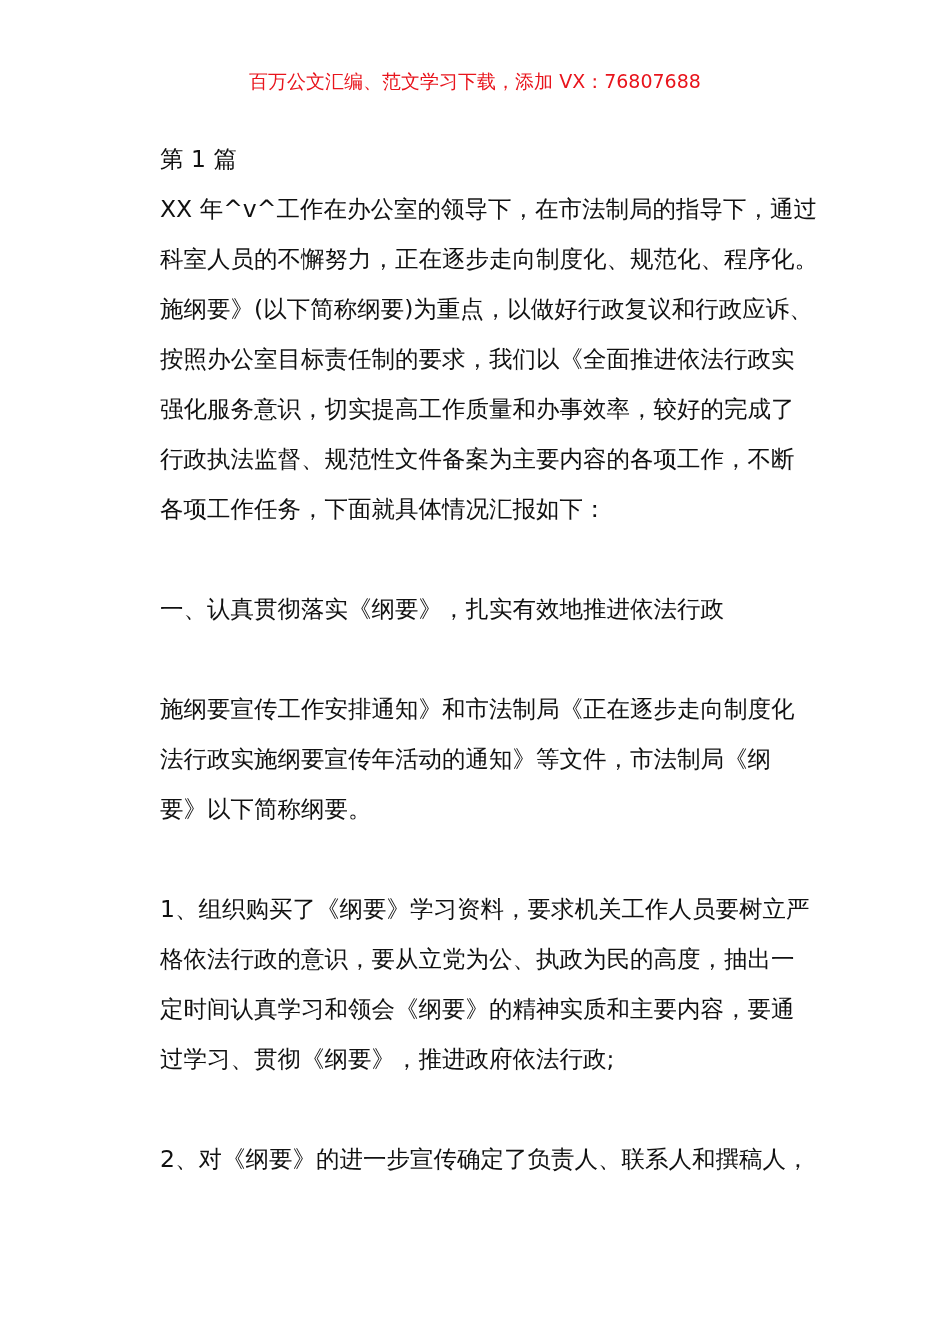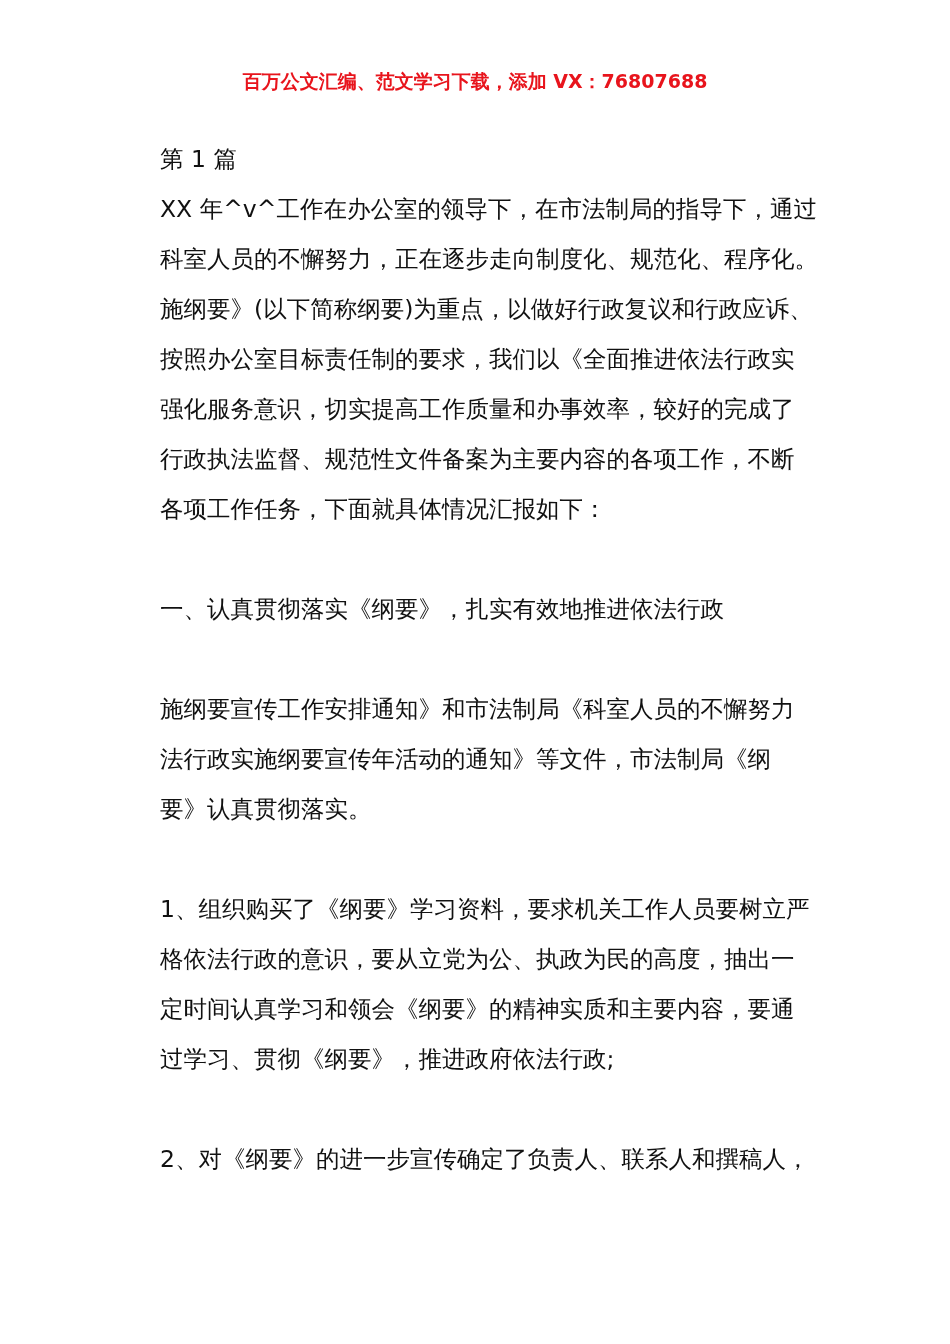--- a/index.html
+++ b/index.html
@@ -17,21 +17,20 @@
     }
     .header {
       position: absolute;
       top: 66px;
       left: 0;
       width: 950px;
       text-align: center;
       font-size: 19px;
       line-height: 30px;
       letter-spacing: 0px;
-      font-weight: bold;
     }
     .content {
       position: absolute;
       left: 160px;
       top: 134px;
       width: 670px;
       font-size: 23.5px;
       line-height: 50px;
     }
     .para {
@@ -66,23 +65,23 @@
 
   <div class="gap"></div>
 
   <div class="para">
     <div>一、认真贯彻落实《纲要》，扎实有效地推进依法行政</div>
   </div>
 
   <div class="gap"></div>
 
   <div class="para">
-    <div>施纲要宣传工作安排通知》和市法制局《科室人员的不懈努力</div>
+    <div>施纲要宣传工作安排通知》和市法制局《正在逐步走向制度化</div>
     <div>法行政实施纲要宣传年活动的通知》等文件，市法制局《纲</div>
-    <div>要》认真贯彻落实。</div>
+    <div>要》以下简称纲要。</div>
   </div>
 
   <div class="gap"></div>
 
   <div class="para">
     <div>1、组织购买了《纲要》学习资料，要求机关工作人员要树立严</div>
     <div>格依法行政的意识，要从立党为公、执政为民的高度，抽出一</div>
     <div>定时间认真学习和领会《纲要》的精神实质和主要内容，要通</div>
     <div>过学习、贯彻《纲要》，推进政府依法行政;</div>
   </div>

